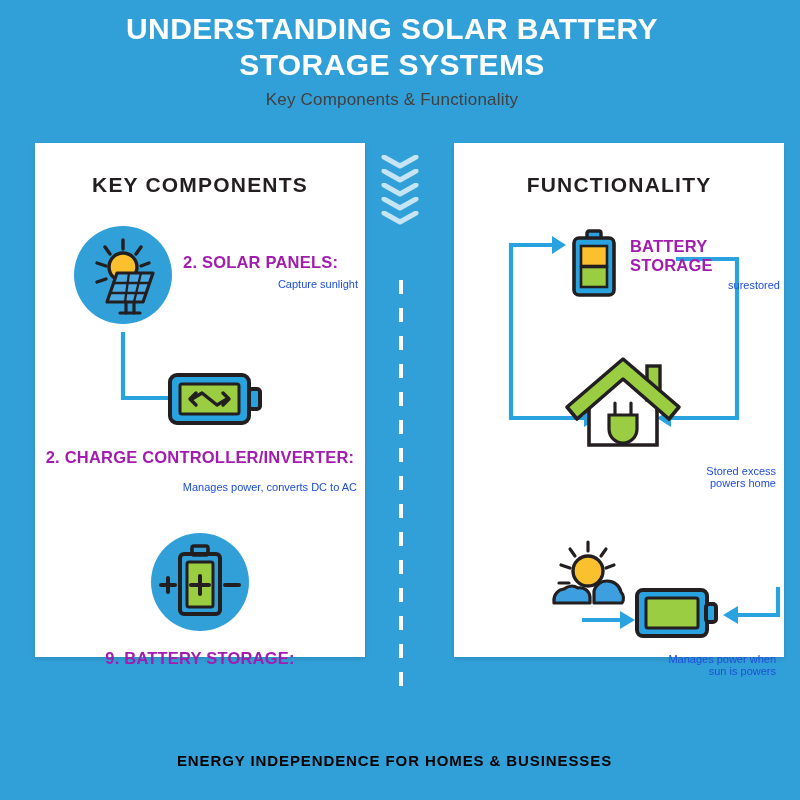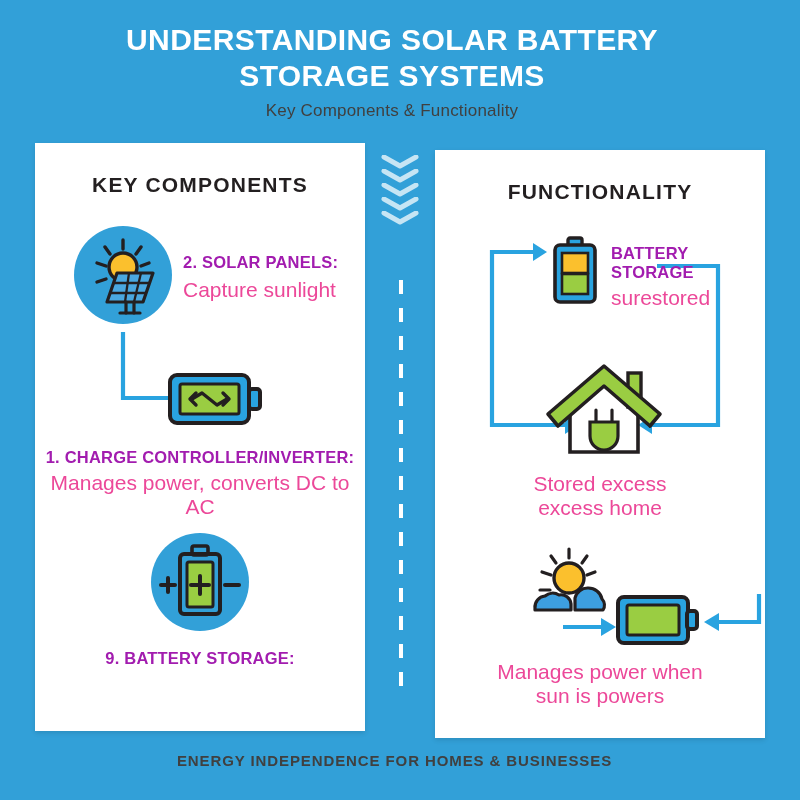--- a/index.html
+++ b/index.html
@@ -5,21 +5,21 @@
   * { margin:0; padding:0; box-sizing:border-box; }
   html,body { width:800px; height:800px; }
   body {
     background:#32a0d8;
     font-family:"Liberation Sans", sans-serif;
     position:relative;
     overflow:hidden;
   }
 
   
-  #header { width:784px; padding-top:22px; text-align:center; }
+  #header { width:784px; padding-top:11px; text-align:center; }
   #title {
     color:#ffffff;
     font-size:30px;
     font-weight:bold;
     letter-spacing:0.4px;
     line-height:36px;
     text-transform:uppercase;
   }
   #subtitle {
     color:#404040;
@@ -32,26 +32,26 @@
   
   #panels {
     position:absolute;
     left:0; top:143px;
     width:800px; height:588px;
   }
   .panel {
     position:absolute;
     top:0;
     width:330px;
-    height:588px;
+    height:514px;
     background:#ffffff;
     box-shadow:0 2px 5px rgba(0,0,0,0.12);
   }
   #panel-left  { left:35px; }
-  #panel-right { left:435px;margin-top:7px; }
+  #panel-right { left:454px; }
 
   .panel-heading {
     text-align:center;
     color:#231f20;
     font-size:21px;
     font-weight:bold;
     letter-spacing:1.2px;
     margin-top:30px;
   }
 
@@ -78,35 +78,36 @@
     border-radius:50%;
     background:#32a0d8;
   }
   .txt-head {
     color:#a21caf;
     font-size:16.5px;
     font-weight:bold;
     letter-spacing:0.2px;
   }
   .txt-sub {
-    color:#ec4899;
-    font-size:21px;
+    color:#1d4ed8;
+    font-size:11px;
     font-weight:normal;
+    text-align:right;
   }
   .centered { text-align:center; }
 
   .abs { position:absolute; }
 
   
   #footer {
     position:absolute;
     left:0; top:752px;
     width:789px;
     text-align:center;
-    color:#404040;
+    color:#000000;
     font-size:15px;
     font-weight:bold;
     letter-spacing:0.9px;
   }
 </style>
 </head>
 <body>
 
 <div id="header">
   <div id="title">
@@ -170,22 +171,22 @@
         <rect x="14" y="17" width="59" height="30" rx="2" fill="#9acd42" stroke="#231f20" stroke-width="3"></rect>
         <g stroke="#231f20" stroke-width="3.4" fill="none" stroke-linecap="round" stroke-linejoin="round">
           <path d="M26 32 L36 26 L51 38 L61 32"></path>
           <path d="M30 26 L24 32 L30 38"></path>
           <path d="M57 26 L63 32 L57 38"></path>
         </g>
       </svg>
     </div>
 
     <div class="abs centered" style="left:8px; top:305px; width:314px;">
-      <div class="txt-head">1. CHARGE CONTROLLER/INVERTER:</div>
-      <div class="txt-sub" style="margin-top:4px;">Manages power, converts DC to AC</div>
+      <div class="txt-head">2. CHARGE CONTROLLER/INVERTER:</div>
+      <div class="txt-sub" style="margin-top:14px;">Manages power, converts DC to AC</div>
     </div>
 
     <div class="icon-circle" style="left:116px; top:390px; width:98px; height:98px;">
       <svg width="98" height="98" viewBox="0 0 98 98">
         <rect x="41" y="13" width="16" height="9" rx="2" fill="none" stroke="#231f20" stroke-width="3.6"></rect>
         <rect x="29" y="21" width="40" height="60" rx="4" fill="none" stroke="#231f20" stroke-width="4"></rect>
         <rect x="36" y="29" width="26" height="45" rx="2" fill="#9acd42" stroke="#231f20" stroke-width="3"></rect>
         <g stroke="#231f20" stroke-width="4" stroke-linecap="round">
           <line x1="49" y1="43" x2="49" y2="61"></line>
           <line x1="40" y1="52" x2="58" y2="52"></line>
@@ -240,21 +241,21 @@
         <g stroke="#231f20" stroke-width="3.2" stroke-linecap="round" fill="none">
           <line x1="56" y1="62" x2="56" y2="74"></line>
           <line x1="72" y1="62" x2="72" y2="74"></line>
         </g>
         <path d="M50 74 L78 74 L78 88 A14 14 0 0 1 50 88 Z" fill="#9acd42" stroke="#231f20" stroke-width="3.2"></path>
       </svg>
     </div>
 
     <div class="abs centered" style="left:8px; top:322px; width:314px;">
       <div class="txt-sub">Stored excess</div>
-      <div class="txt-sub">excess home</div>
+      <div class="txt-sub">powers home</div>
     </div>
 
     <div class="abs" style="left:92px; top:396px;">
       <svg width="90" height="76" viewBox="0 0 90 76">
         <g stroke="#231f20" stroke-width="3.2" stroke-linecap="round" fill="none">
           <line x1="42" y1="3" x2="42" y2="12"></line>
           <line x1="24" y1="10" x2="29" y2="17"></line>
           <line x1="15" y1="26" x2="24" y2="29"></line>
           <line x1="60" y1="10" x2="55" y2="17"></line>
           <line x1="68" y1="26" x2="60" y2="29"></line>

